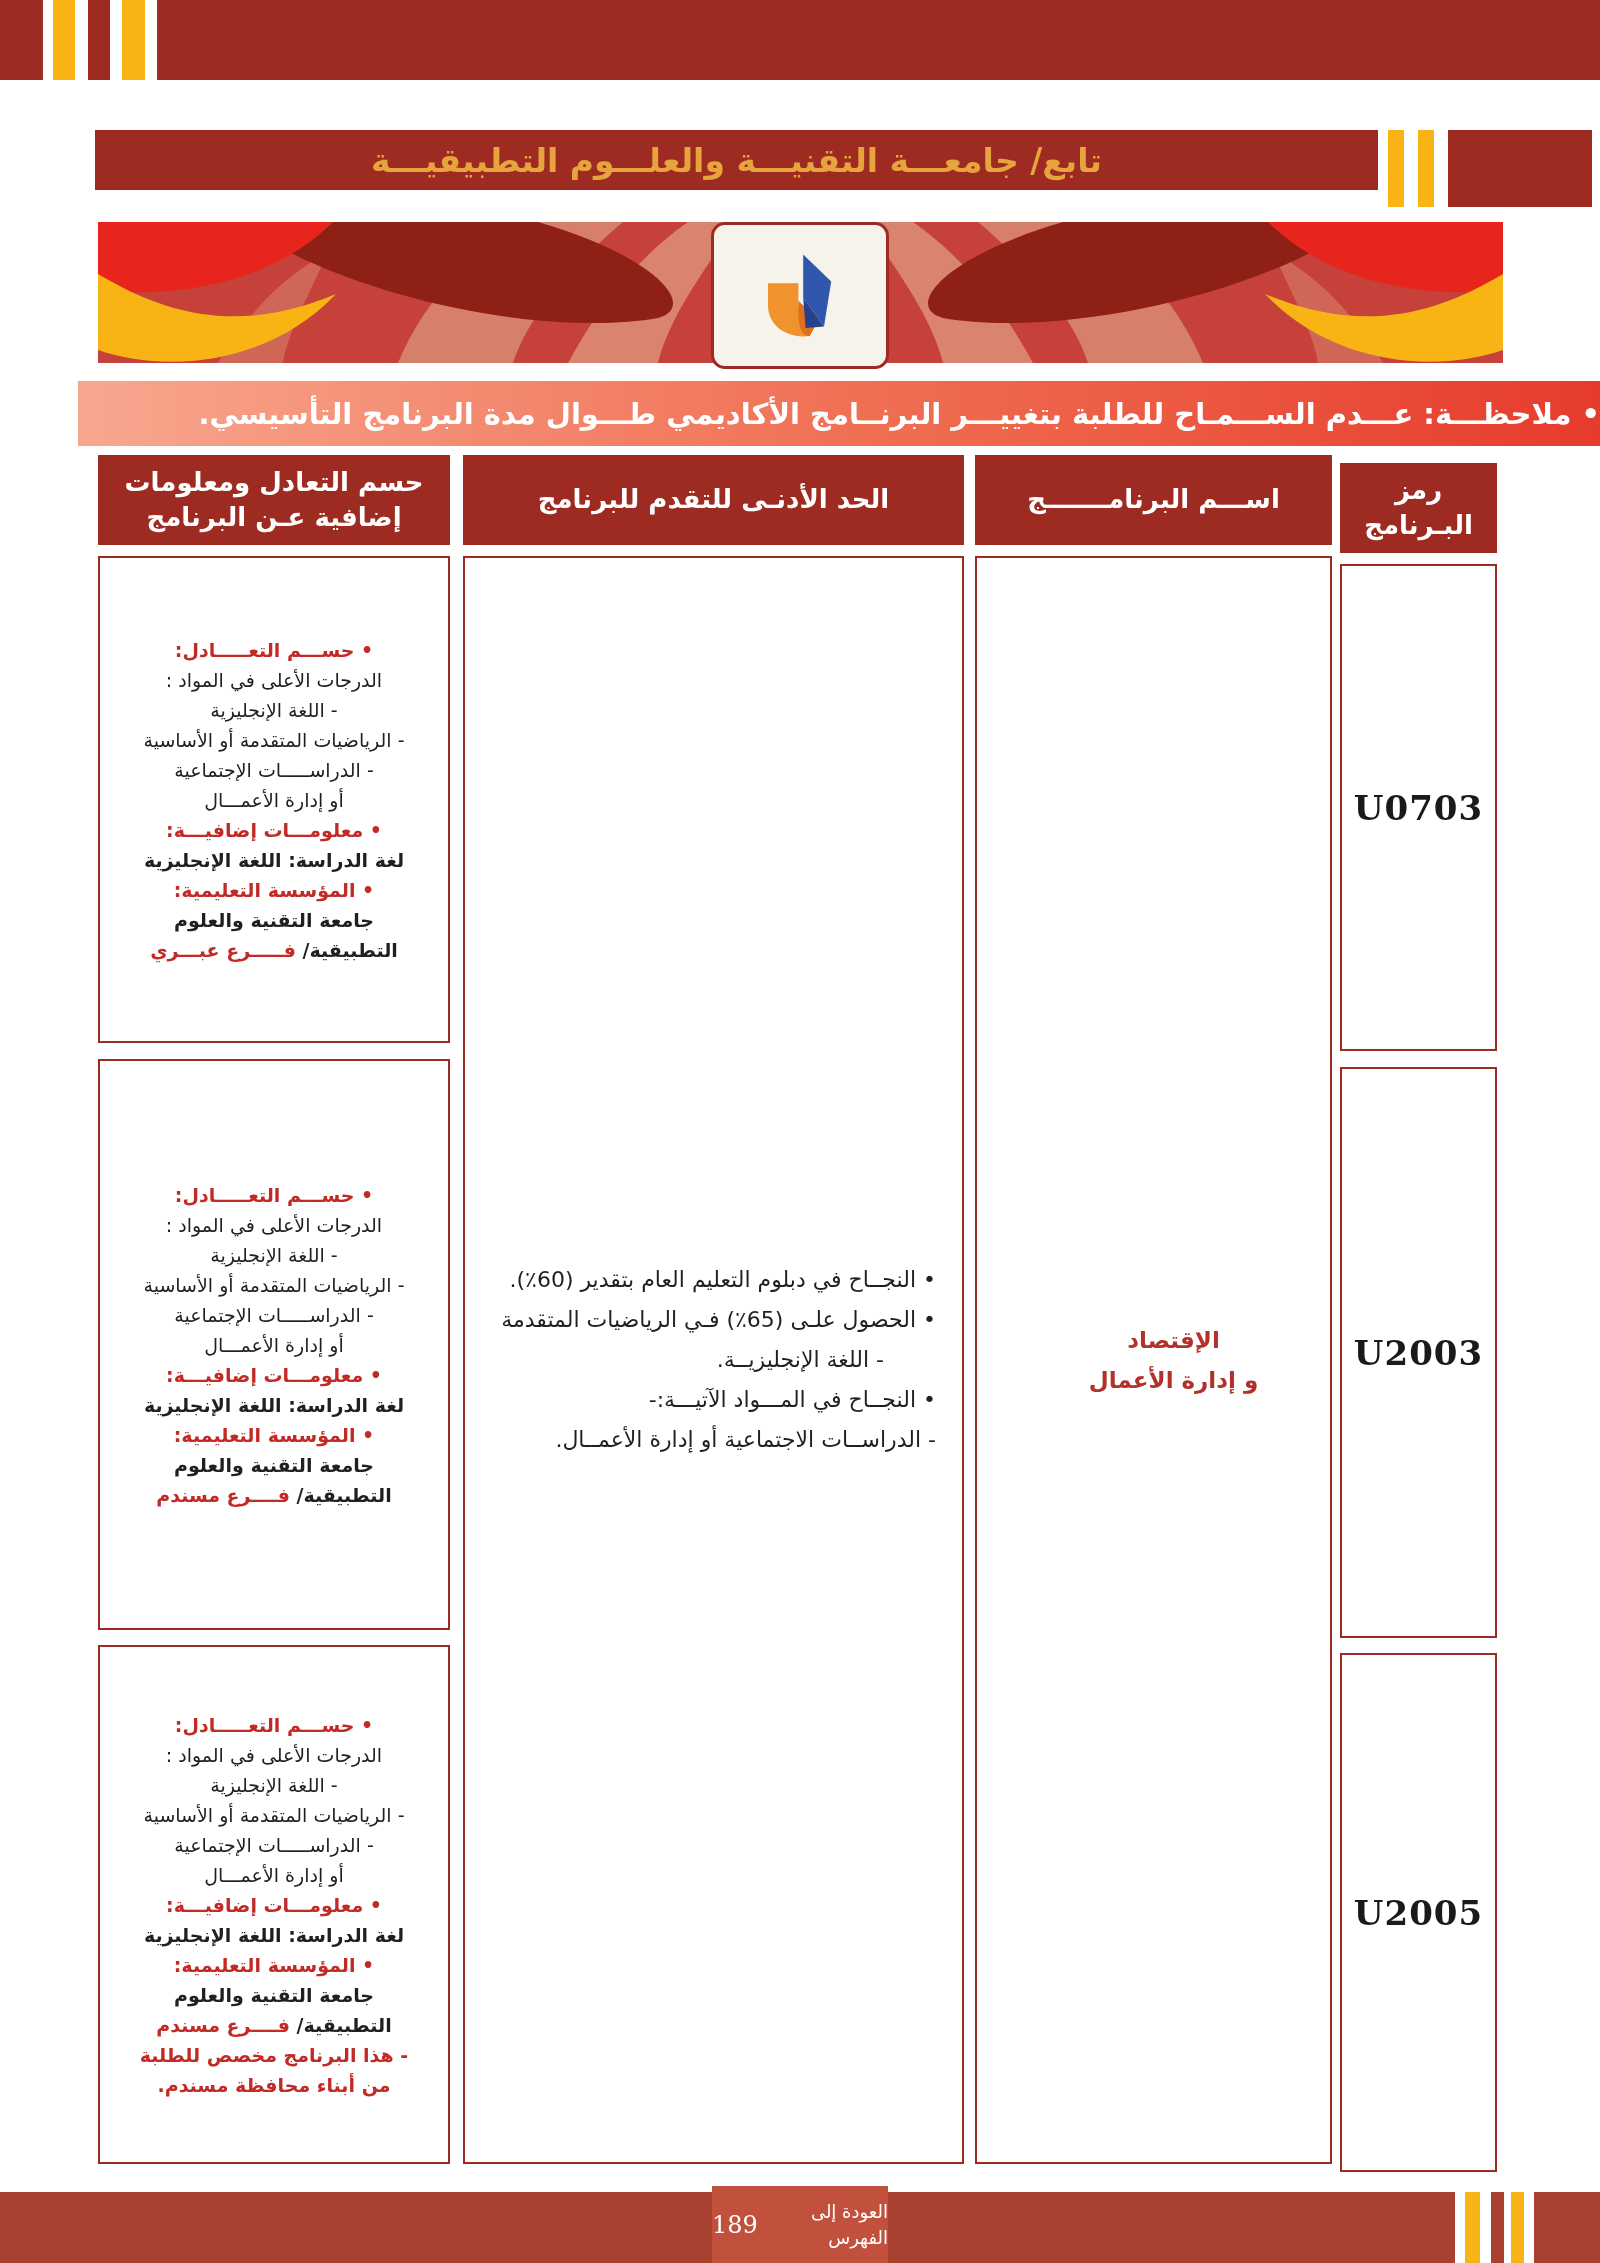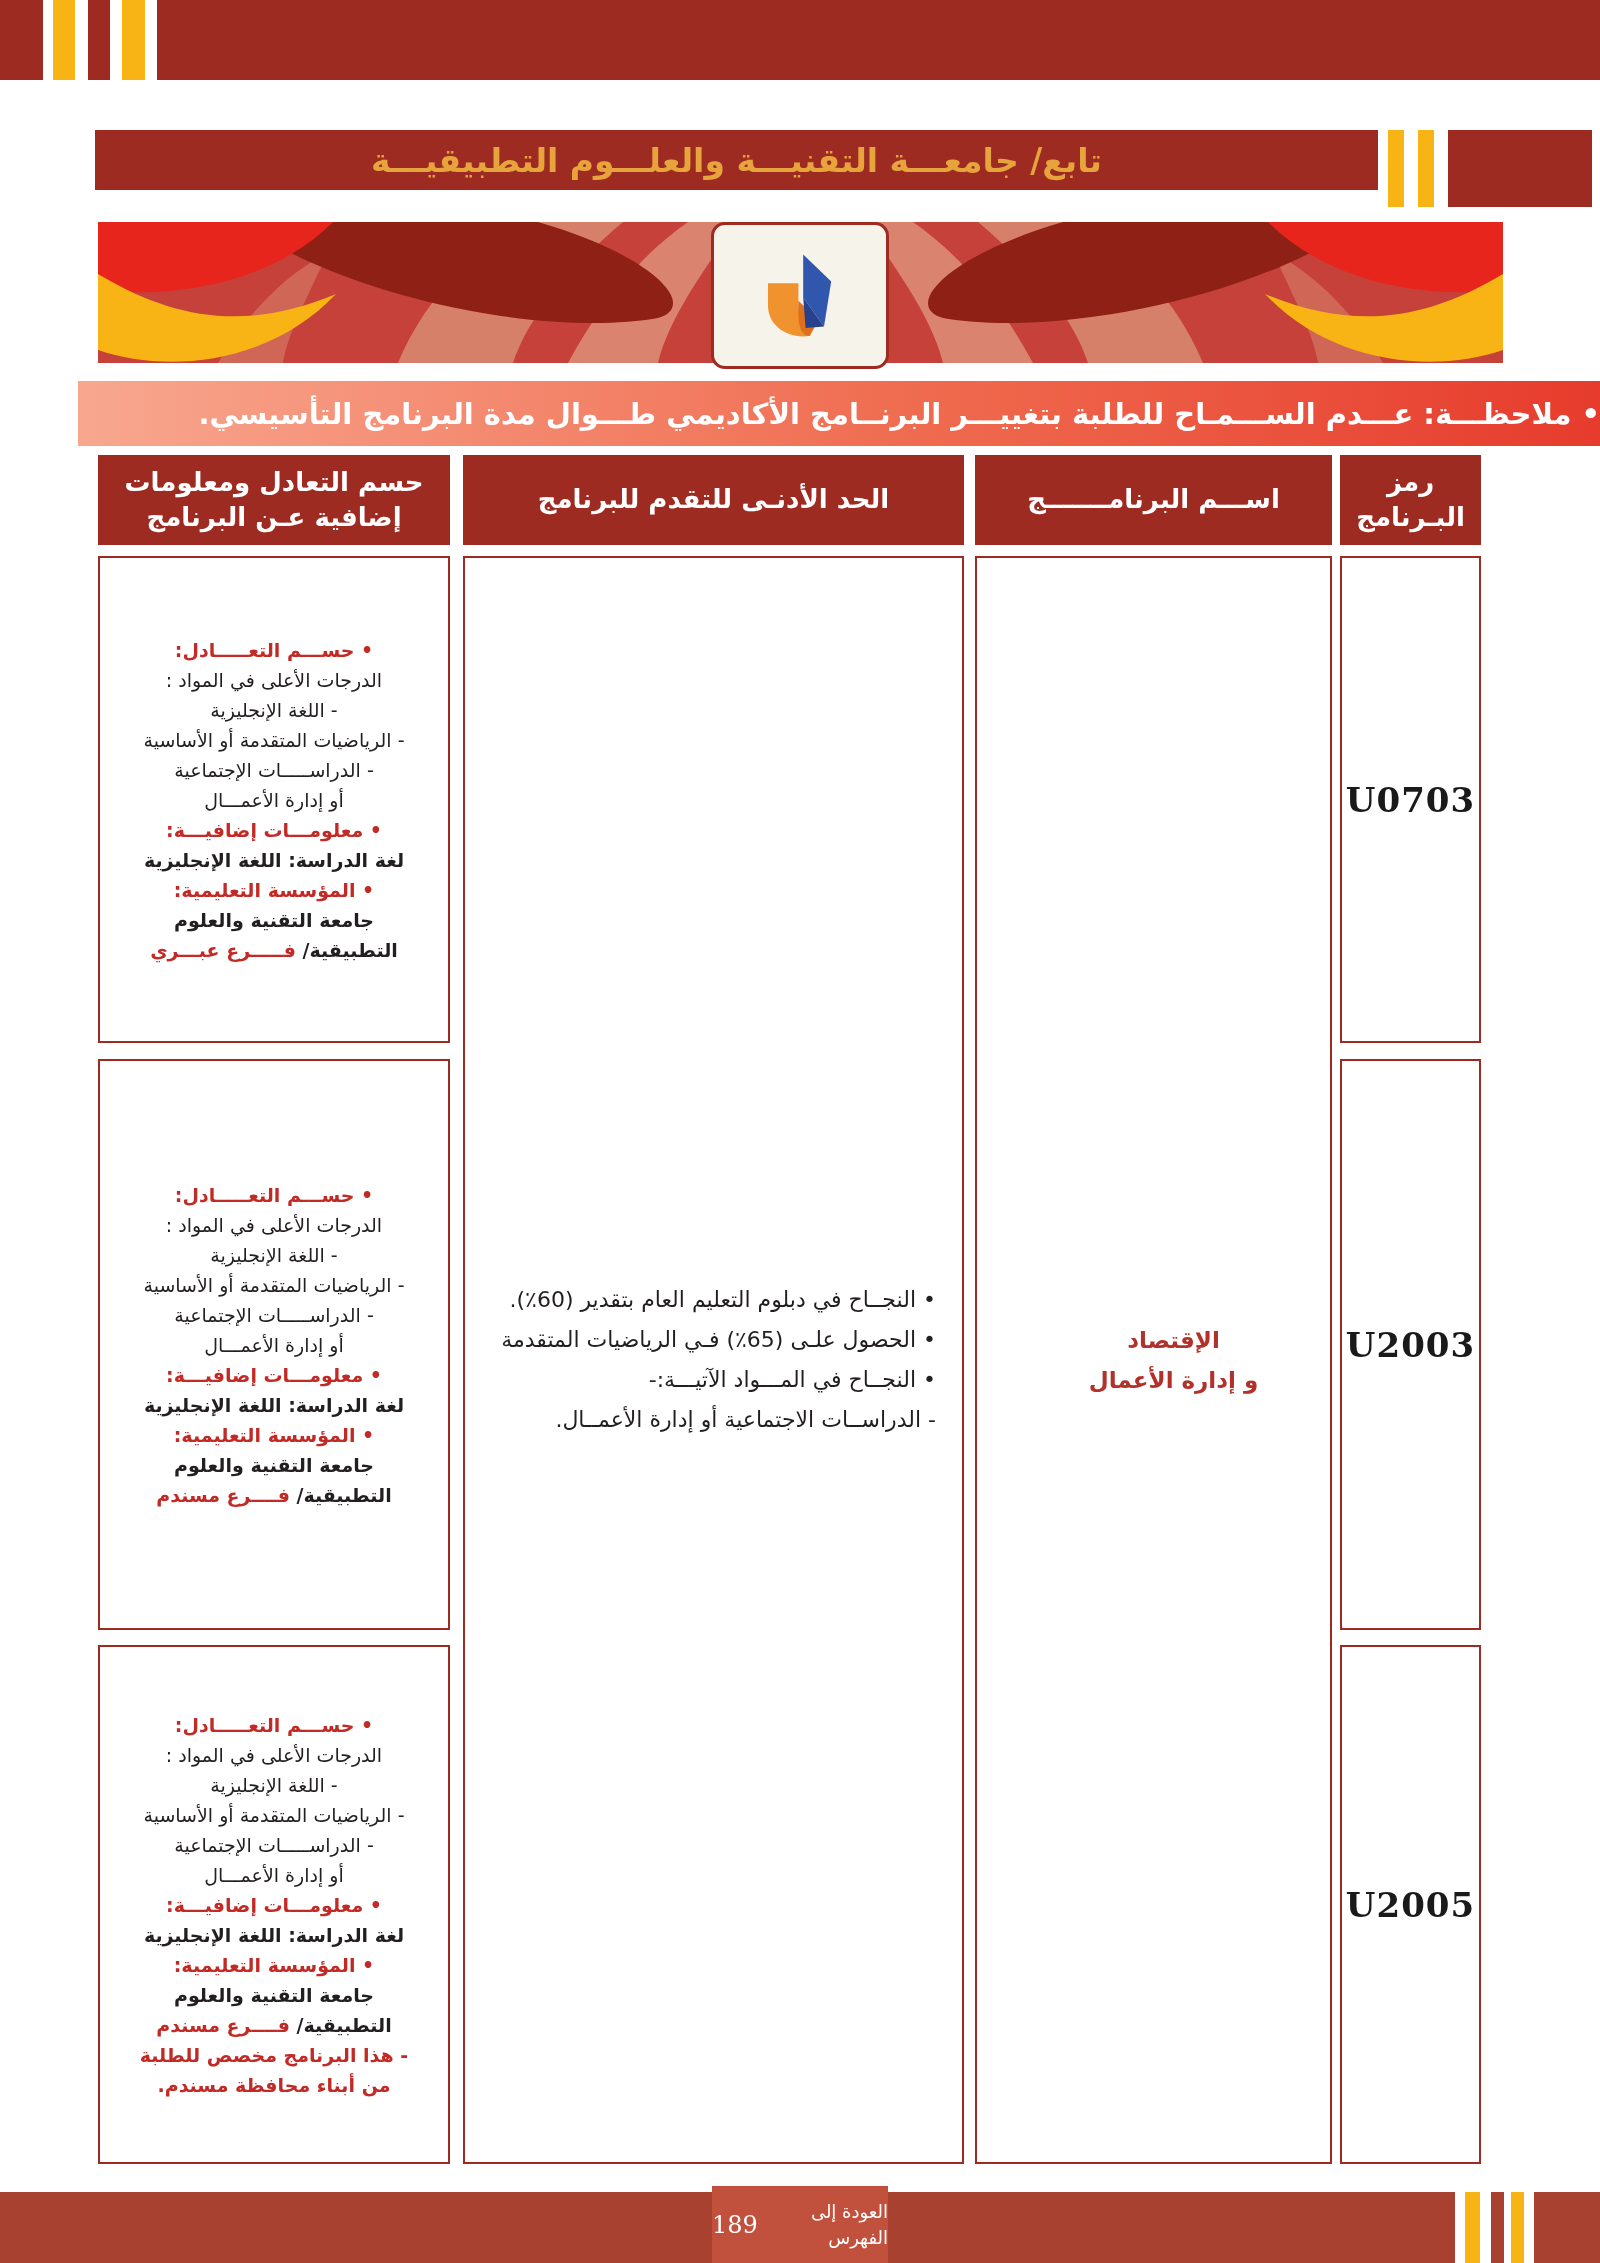--- a/index.html
+++ b/index.html
@@ -29,21 +29,21 @@
             display:flex;align-items:center;}
   .note-bar .note-text{color:#ffffff;font-size:29px;font-weight:700;padding-right:34px;white-space:nowrap;}
 
   
   .hcell{top:455px;height:90px;background:var(--dark-red);color:#fff;font-weight:700;
          font-size:26px;display:flex;flex-direction:column;align-items:center;justify-content:center;
          text-align:center;direction:rtl;line-height:1.35;box-sizing:border-box;}
   .c-info{left:98px;width:352px;}
   .c-req {left:463px;width:501px;}
   .c-name{left:975px;width:357px;}
-  .c-code{left:1340px;width:141px;}
+  .c-code{left:1340px;width:157px;margin-top:8px;}
 
   .cell{position:absolute;background:#fff;border:2.5px solid var(--dark-red);box-sizing:border-box;
         display:flex;flex-direction:column;align-items:center;justify-content:center;direction:rtl;}
   .r0{top:556px;height:487px;} .r1{top:1059px;height:571px;} .r2{top:1645px;height:519px;}
   .merged{top:556px;height:1608px;}
 
   .code-text{font-family:"DejaVu Serif","Liberation Serif",serif;font-weight:700;
              font-size:34px;color:#1a1a1a;letter-spacing:1px;direction:ltr;}
 
   .info-cell{padding:18px 10px;}
@@ -178,20 +178,21 @@
       <div class="info-line"><span class="bold">التطبيقية/ </span><span class="red bold">فــــرع مسندم</span></div>
       <div class="info-line"><span class="red bold">- هذا البرنامج مخصص للطلبة</span></div>
       <div class="info-line"><span class="red bold">من أبناء محافظة مسندم.</span></div>
     </div>
   </div>
 
 <div class="cell c-req merged req-cell">
   <div id="req-lines">
       <div class="req-line ind0">• النجــاح في دبلوم التعليم العام بتقدير (60٪).</div>
       <div class="req-line ind0">• الحصول علـى (65٪) فـي الرياضيات المتقدمة</div>
+      <div class="req-line ind1">- اللغة الإنجليزيــة.</div>
       <div class="req-line ind0">• النجــاح في المـــواد الآتيـــة:-</div>
       <div class="req-line ind0">- الدراســات الاجتماعية أو إدارة الأعمــال.</div>
     </div>
 </div>
 
 <div class="cell c-name merged name-cell">
   <div id="name-lines">
       <div class="name-line">الإقتصاد</div>
       <div class="name-line">و إدارة الأعمال</div>
     </div>

